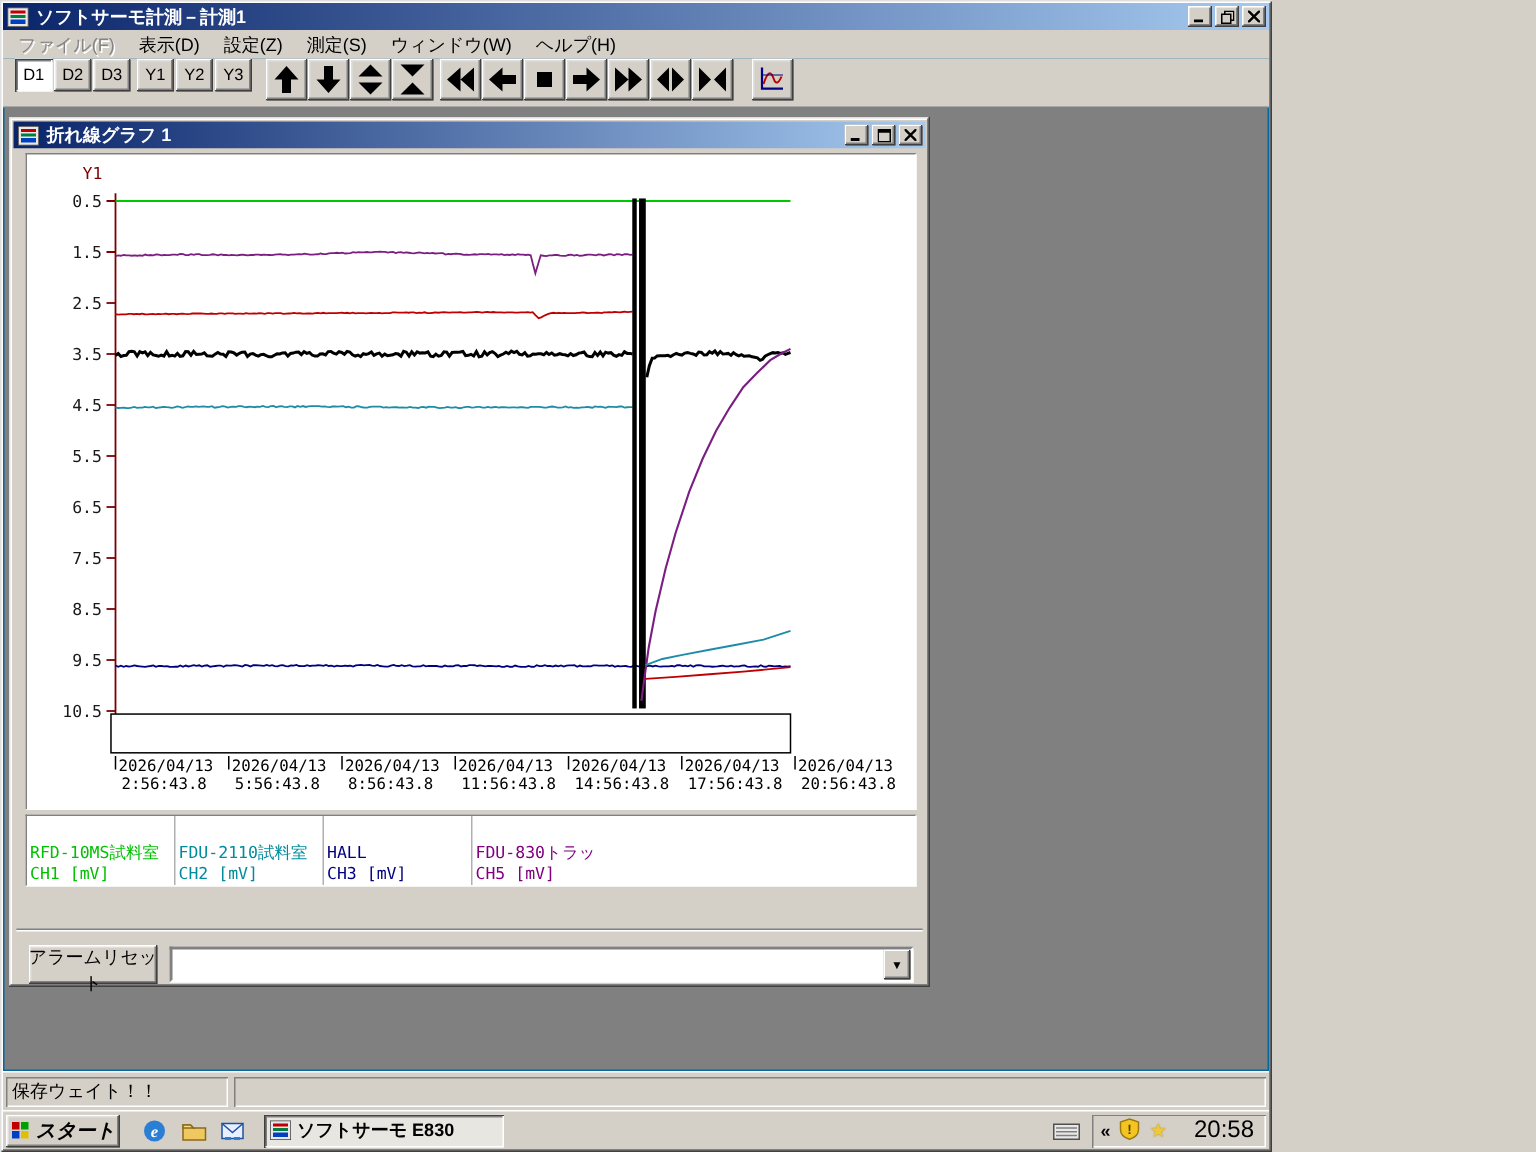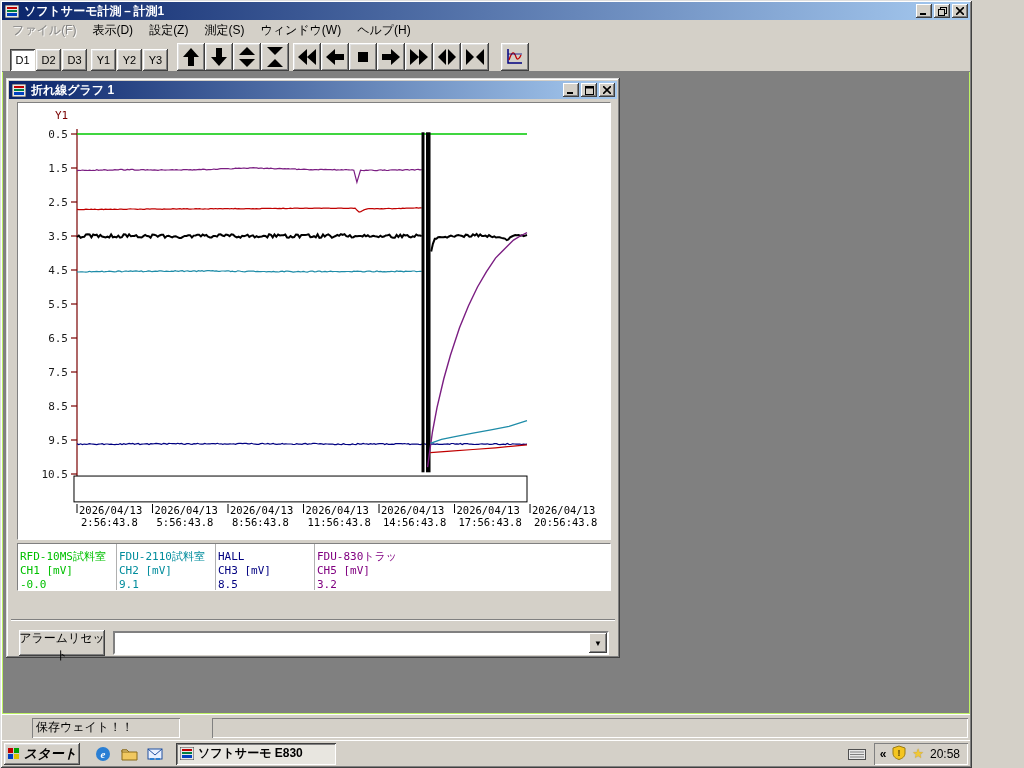--- a/index.html
+++ b/index.html
@@ -1,19 +1,19 @@
 <!DOCTYPE html>
 <html><head>
 <meta charset="utf-8">
 <style>
   * { margin:0; padding:0; box-sizing:border-box; }
   html,body { width:1024px; height:768px; overflow:hidden; }
   body { font-family:"Liberation Sans", sans-serif; font-size:12px; background:#d4d0c8; }
 
-  .app { position:absolute; left:0; top:0; width:972px; height:768px; background:#bef264;
+  .app { position:absolute; left:0; top:0; width:848px; height:768px; background:#0369a1;
          box-shadow: inset 1px 1px #dfdfdf, inset -1px -1px #404040, inset 2px 2px #fff, inset -2px -2px #808080; }
 
   
   .titlebar { position:absolute; left:2px; top:2px; right:2px; height:18px;
     background:linear-gradient(to right,#0a246a,#a6caf0); display:flex; align-items:center; padding:0 2px; }
   .titlebar .ttext { color:#fff; font-weight:bold; font-size:12px; margin-left:4px; flex:1;
     white-space:nowrap; overflow:hidden; }
   .appicon { width:16px; height:14px; display:inline-flex; align-items:center; justify-content:center; }
   .cap-btn { width:16px; height:14px; background:#d4d0c8; margin-left:2px; display:inline-flex;
     align-items:center; justify-content:center;
@@ -21,21 +21,21 @@
   .cap-btn svg { display:block; }
 
   
   .menubar { position:absolute; left:2px; top:20px; right:2px; height:19px; background:#d4d0c8;
     display:flex; align-items:flex-start; padding-left:2px; }
   .menu-item { padding:2px 8px; color:#000; }
   .menu-item.disabled { color:#848484; text-shadow:1px 1px #fff; }
 
   
   .toolbar { position:absolute; left:2px; top:39px; right:2px; height:33px; background:#d4d0c8;
-    display:flex; align-items:flex-end; padding-left:8px; border-bottom:1px solid #808080; }
+    display:flex; align-items:flex-start; padding-left:8px; border-bottom:1px solid #808080; }
   .toolbtn { background:#d4d0c8; display:inline-flex; align-items:center; justify-content:center;
     box-shadow: inset -1px -1px #404040, inset 1px 1px #fff, inset -2px -2px #808080, inset 2px 2px #dfdfdf;
     font-size:11px; color:#000; font-family:"Liberation Sans",sans-serif; }
   .toolbtn.small { width:25px; height:22px; }
   .toolbtn.big { width:28px; height:28px; }
   .toolbtn.pressed { background:#fff; box-shadow: inset 1px 1px #404040, inset -1px -1px #fff, inset 2px 2px #808080; }
   .tspace-s { width:4px; } .tspace-m { width:9px; } .tspace-l { width:12px; }
 
   
   .mdi { position:absolute; left:3px; top:72px; right:3px; height:641px; background:#808080; }
@@ -47,62 +47,62 @@
     background:linear-gradient(to right,#0a246a,#a6caf0); display:flex; align-items:center; padding:2px 2px; }
   .child-titlebar .ttext { color:#fff; font-weight:bold; font-size:12px; margin-left:4px; flex:1; }
   .child-client { position:absolute; left:3px; top:21px; right:3px; bottom:3px; background:#d4d0c8; }
 
   .graph-panel { position:absolute; left:8px; top:3px; width:594px; height:438px; background:#fff;
     border:1px solid; border-color:#808080 #fff #fff #808080; }
   .graph-panel svg { display:block; }
 
   .legend { position:absolute; left:8px; top:444px; width:594px; height:48px; background:#fff;
     border:1px solid; border-color:#808080 #fff #fff #808080; display:flex; }
-  .legend-cell { width:99px; height:100%; border-right:1px solid #b0b0b0; padding:6px 2px; overflow:hidden; }
+  .legend-cell { width:99px; height:100%; border-right:1px solid #b0b0b0; padding:18px 2px; overflow:hidden; }
   .legend-cell:last-child { border-right:none; }
   .legend-cell div { font-family:"DejaVu Sans Mono", monospace; font-size:11px; line-height:14px; white-space:nowrap; }
 
   .groove { position:absolute; left:2px; top:520px; right:2px; height:2px;
     border-top:1px solid #808080; border-bottom:1px solid #fff; }
 
   .alarm-row { position:absolute; left:10px; top:530px; right:8px; height:28px; display:flex; align-items:center; }
   .alarm-btn { background:#d4d0c8; width:86px; height:26px; font-size:12px; font-family:"Liberation Sans",sans-serif;
     box-shadow: inset -1px -1px #404040, inset 1px 1px #fff, inset -2px -2px #808080, inset 2px 2px #dfdfdf;
     border:none; }
   .combo { flex:1; height:24px; margin-left:8px; background:#fff; position:relative;
     border:2px solid; border-color:#808080 #fff #fff #808080; }
   .combo-arrow { position:absolute; right:0; top:0; width:18px; height:20px; background:#d4d0c8;
     display:flex; align-items:center; justify-content:center; font-size:8px; color:#000;
     box-shadow: inset -1px -1px #404040, inset 1px 1px #fff, inset -2px -2px #808080; }
 
   
   .statusbar { position:absolute; left:2px; top:714px; right:2px; height:26px; background:#d4d0c8;
     display:flex; align-items:center; padding:2px; gap:4px; border-top:1px solid #fff; }
   .status-panel { height:20px; box-shadow: inset 1px 1px #808080, inset -1px -1px #fff;
-    display:flex; align-items:center; padding:0 4px; font-size:12px; color:#000;margin-left:28px; }
+    display:flex; align-items:center; padding:0 4px; font-size:12px; color:#000; }
   .status-p1 { width:148px; } .status-p2 { flex:1; }
 
   
   .taskbar { position:absolute; left:2px; top:740px; right:2px; height:26px; background:#d4d0c8;
     border-top:1px solid #fff; display:flex; align-items:center; padding:2px 2px 2px 2px; }
   .start-btn { width:76px; height:22px; background:#d4d0c8; display:flex; align-items:center; justify-content:center;
     gap:3px; font-weight:bold; font-size:13px; font-style:italic;
     box-shadow: inset -1px -1px #404040, inset 1px 1px #fff, inset -2px -2px #808080, inset 2px 2px #dfdfdf; }
   .ql { display:flex; align-items:center; gap:8px; margin:0 12px 0 14px; }
   .ql-icon { width:18px; height:18px; display:flex; align-items:center; justify-content:center; }
   .task-btn { width:160px; height:22px; background:#e8e6e0; display:flex; align-items:center; gap:4px;
     padding:0 4px; font-weight:bold; font-size:12px;
     box-shadow: inset 1px 1px #404040, inset -1px -1px #fff, inset 2px 2px #808080; }
   .tray-spacer { flex:1; }
   .kbd-icon { margin-right:8px; display:flex; align-items:center; }
   .tray { height:22px; display:flex; align-items:center; gap:6px; padding:0 8px 0 6px;
     box-shadow: inset 1px 1px #808080, inset -1px -1px #fff; }
   .chev { font-size:12px; font-weight:bold; color:#000; }
   .star { color:#f0c838; font-size:13px; text-shadow:0 0 1px #a07818; }
-  .clock { font-size:12px; color:#000; margin-left:0; }
+  .clock { font-size:16px; color:#000; margin-left:12px; }
 </style>
 </head>
 <body>
 
 <div class="app">
 
   <div class="titlebar">
     <span class="appicon">
       <svg width="14" height="13">
           <rect x="0" y="0" width="14" height="13" fill="#e8e8e8" stroke="#404040"></rect>

